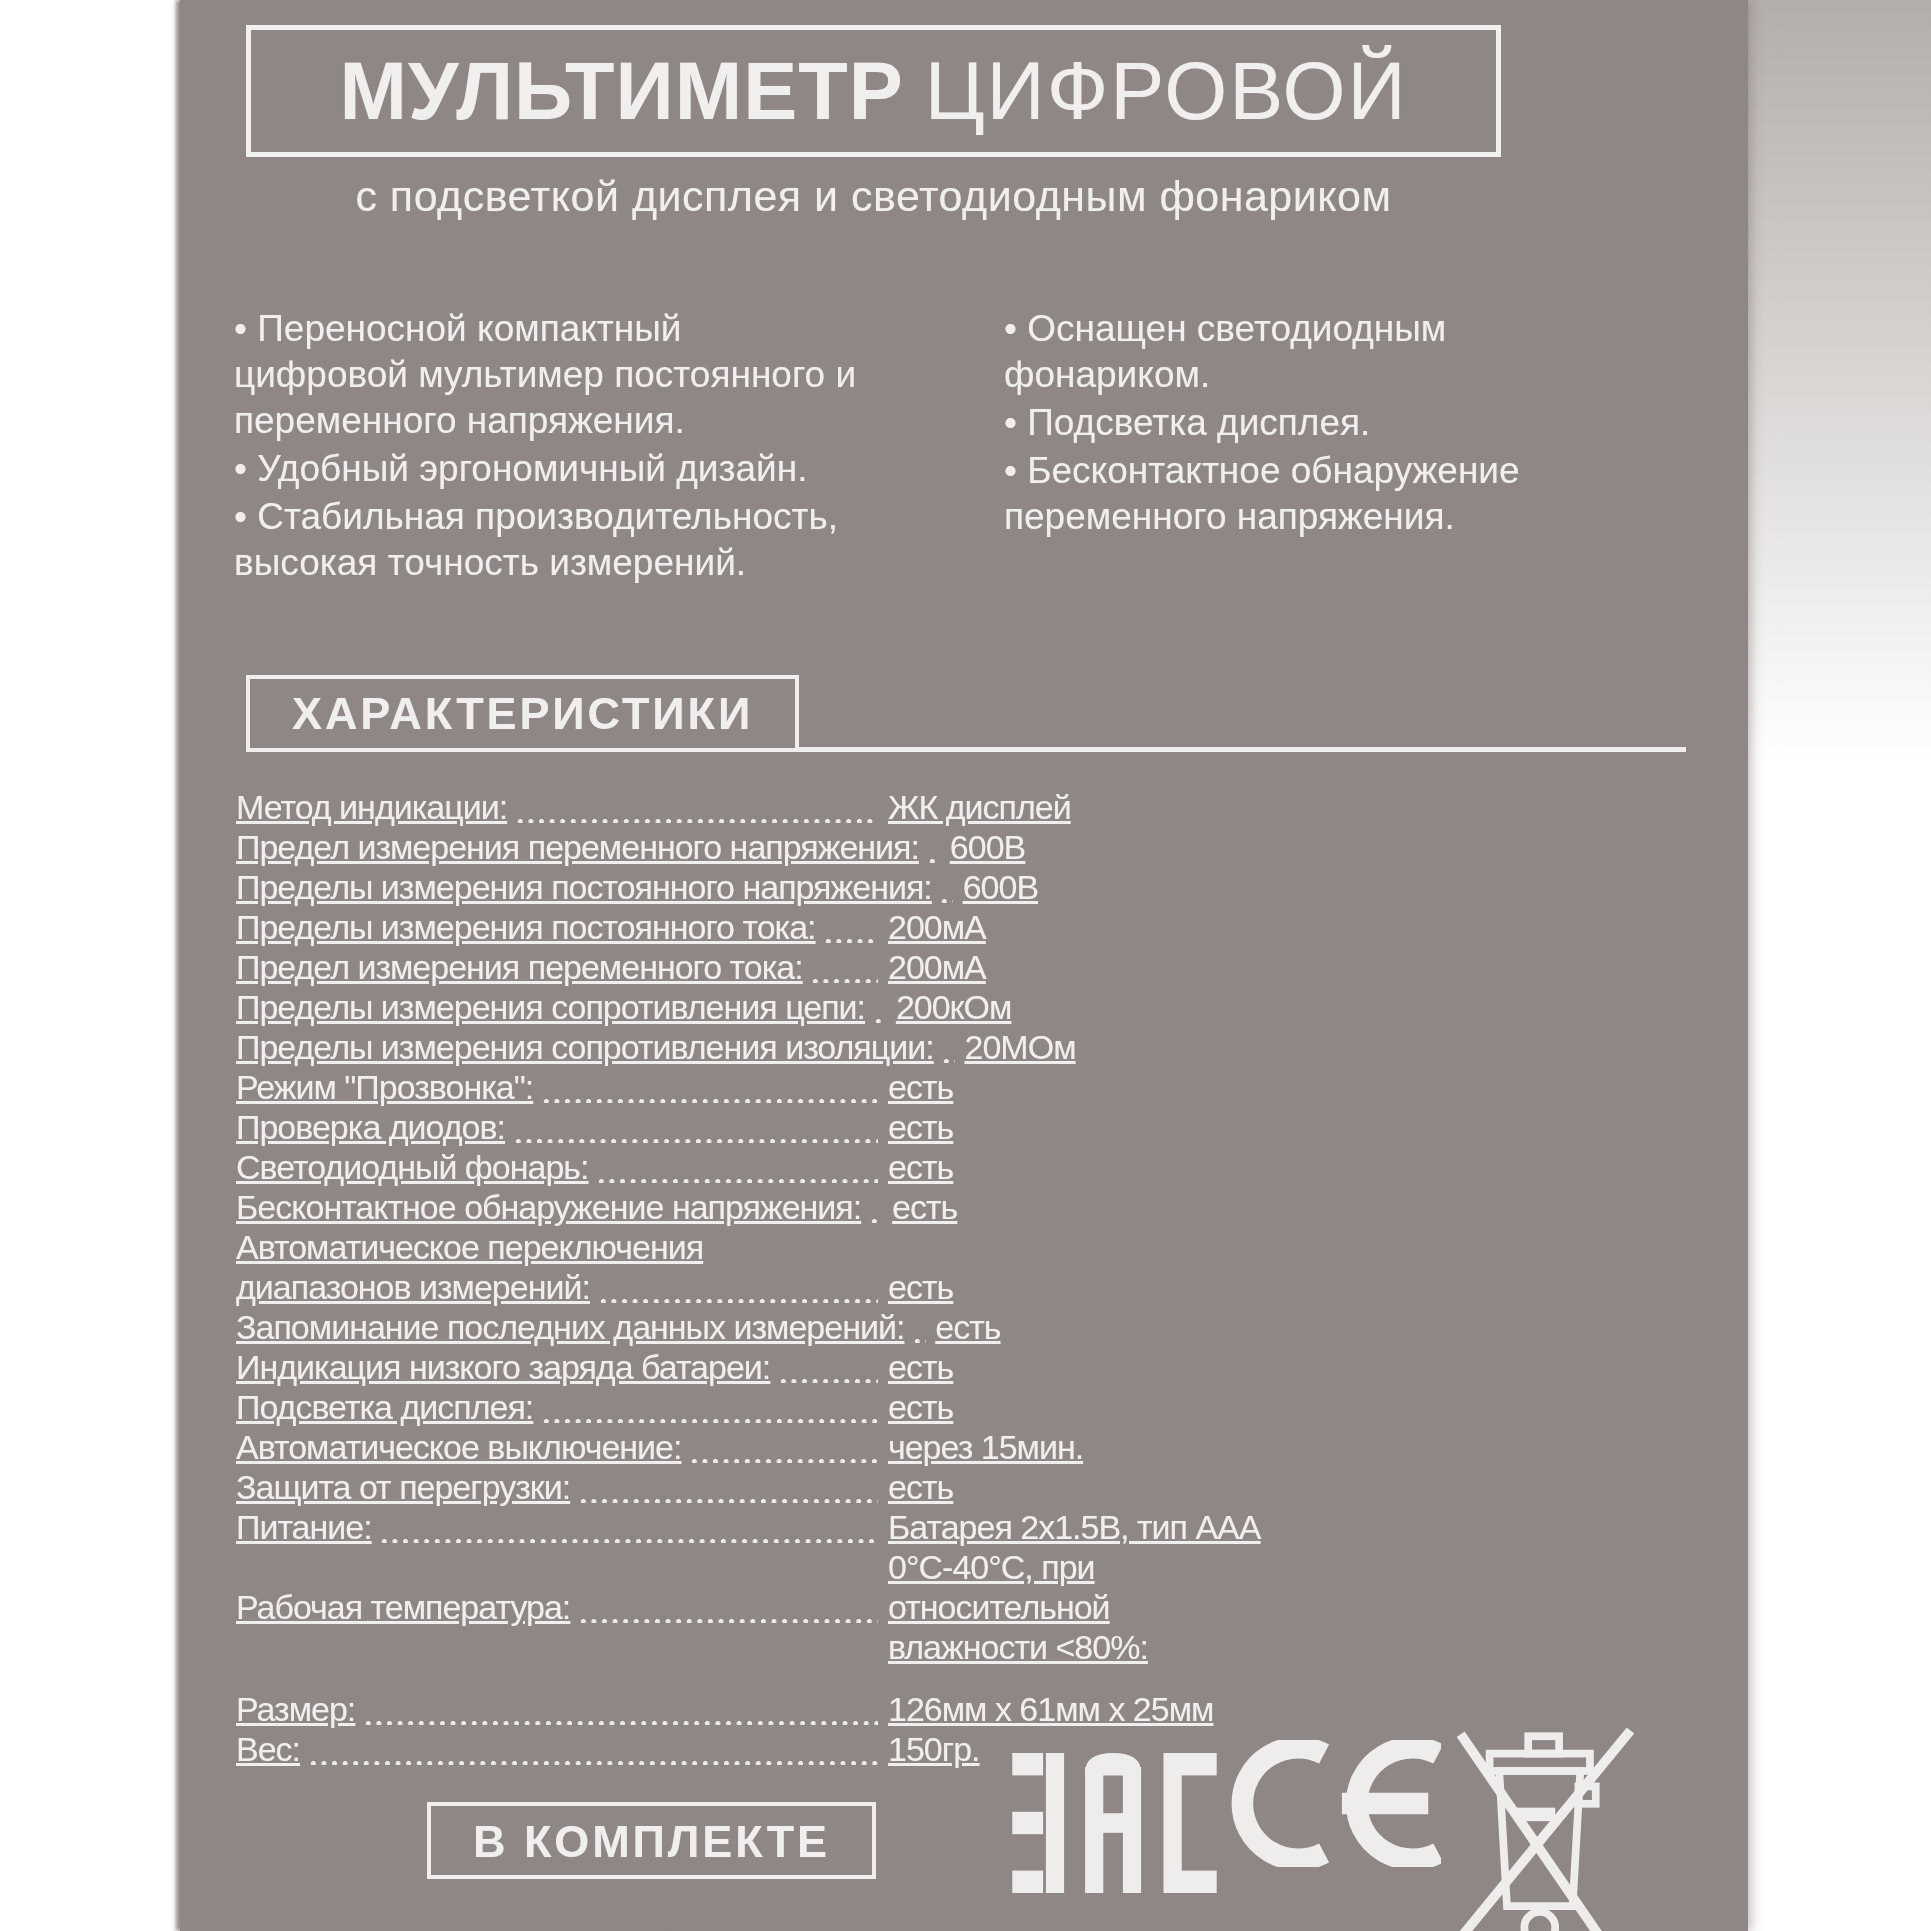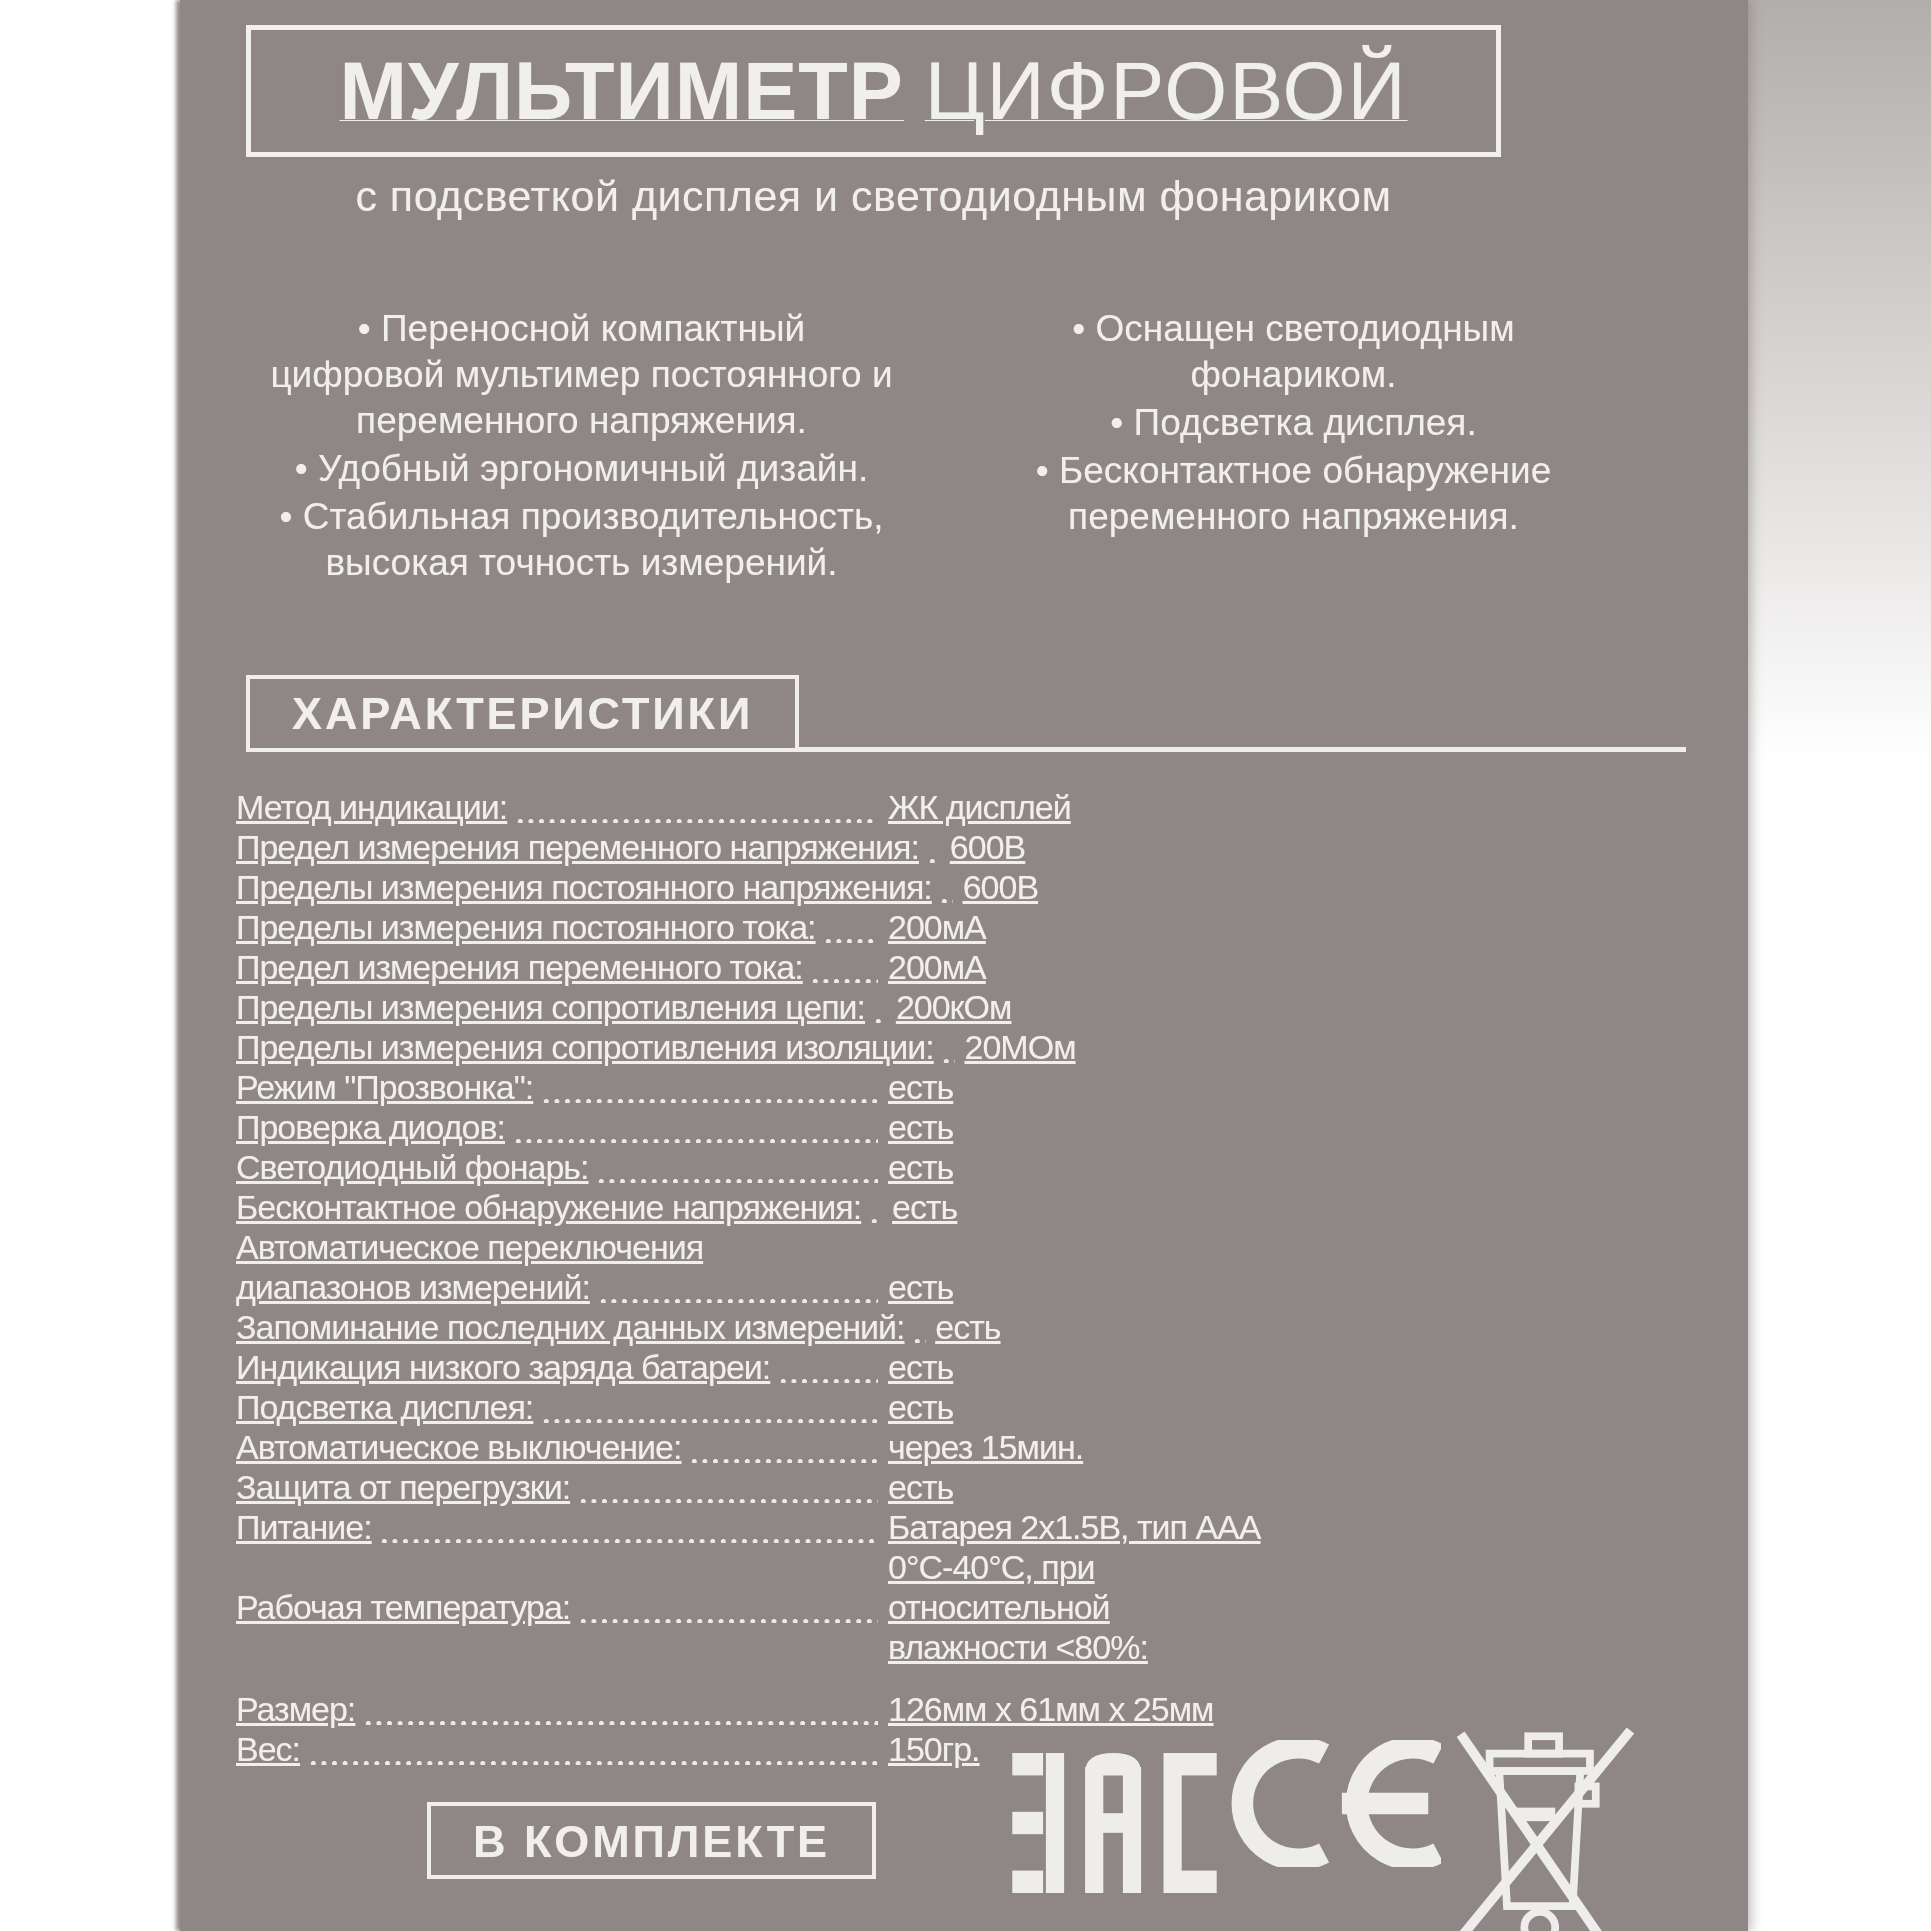--- a/index.html
+++ b/index.html
@@ -18,32 +18,32 @@
       radial-gradient(rgba(255,255,255,.16) 22%, transparent 24%),
       radial-gradient(rgba(38,31,29,.20) 22%, transparent 24%);
     background-size:3.9px 3.9px;
     background-position:0 0,1.9px 1.9px;
     box-shadow:-3.9px 0 3.9px rgba(64,58,55,.55), 3.9px 0 9.7px rgba(130,123,119,.45);}
 
   .box *{text-shadow:0 0 1px rgba(246,244,242,.35);}
 
   
   .title-frame{margin:25px 0 15px 66px;width:1255px;box-sizing:border-box;
-    border:5.8px solid #f2f0ee;padding:15.4px 9.7px 13.5px 9.7px;text-align:center;text-decoration:underline;}
+    border:5.8px solid #f2f0ee;padding:15.4px 9.7px 13.5px 9.7px;text-align:center;}
   .title-bold{font-weight:bold;font-size:81px;letter-spacing:1px;}
   .title-light{font-weight:normal;font-size:81px;letter-spacing:1.9px;margin-left:21px;}
   .subtitle{margin:9.7px 0 0 66px;width:1255px;text-align:center;
     font-size:43px;letter-spacing:0.5px;}
 
   
   .features{display:flex;margin:39px 0 0 54px;}
   .features-col{white-space:pre-line;font-size:37px;line-height:46px;}
   .features-col.left{width:695px;}
   .features-col.right{width:579px;margin-left:75px;}
-  .feature{margin:0 0 1.9px 0;text-align:center;}
+  .feature{margin:0 0 1.9px 0;}
   .feature::before{content:"• ";}
 
   
   .header-row{display:flex;align-items:flex-end;}
   .header-row.specs{margin:41px 0 0 66px;width:1440px;}
   .header-row.kit{margin:33px 0 0 114px;width:582px;flex-direction:column;}
   .section-box{border:4.8px solid #f0eeec;padding:9.7px 42px 7.7px 42px;
     font-size:45px;font-weight:bold;letter-spacing:2.9px;white-space:nowrap;}
   .rule{flex:1 1 auto;height:4.8px;background:#f0eeec;margin-bottom:0;}
 

